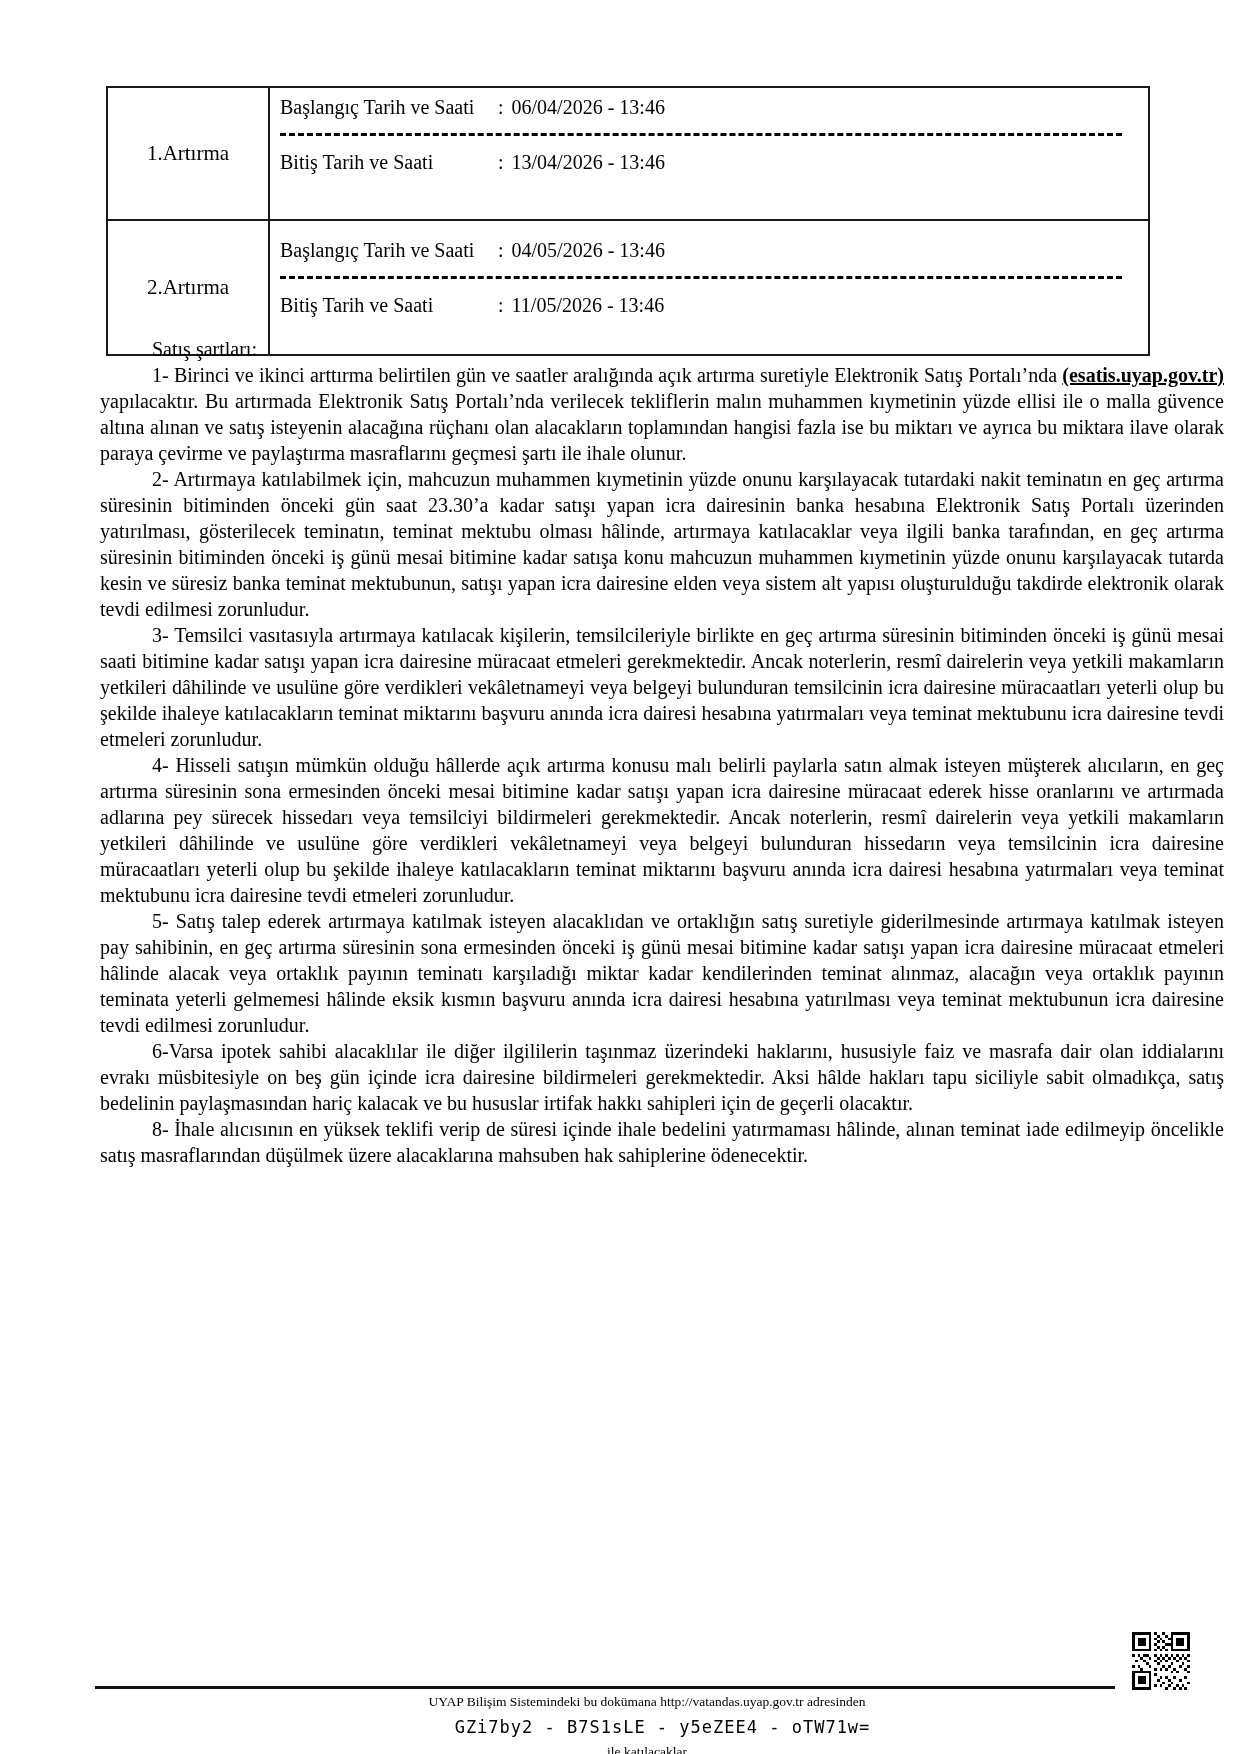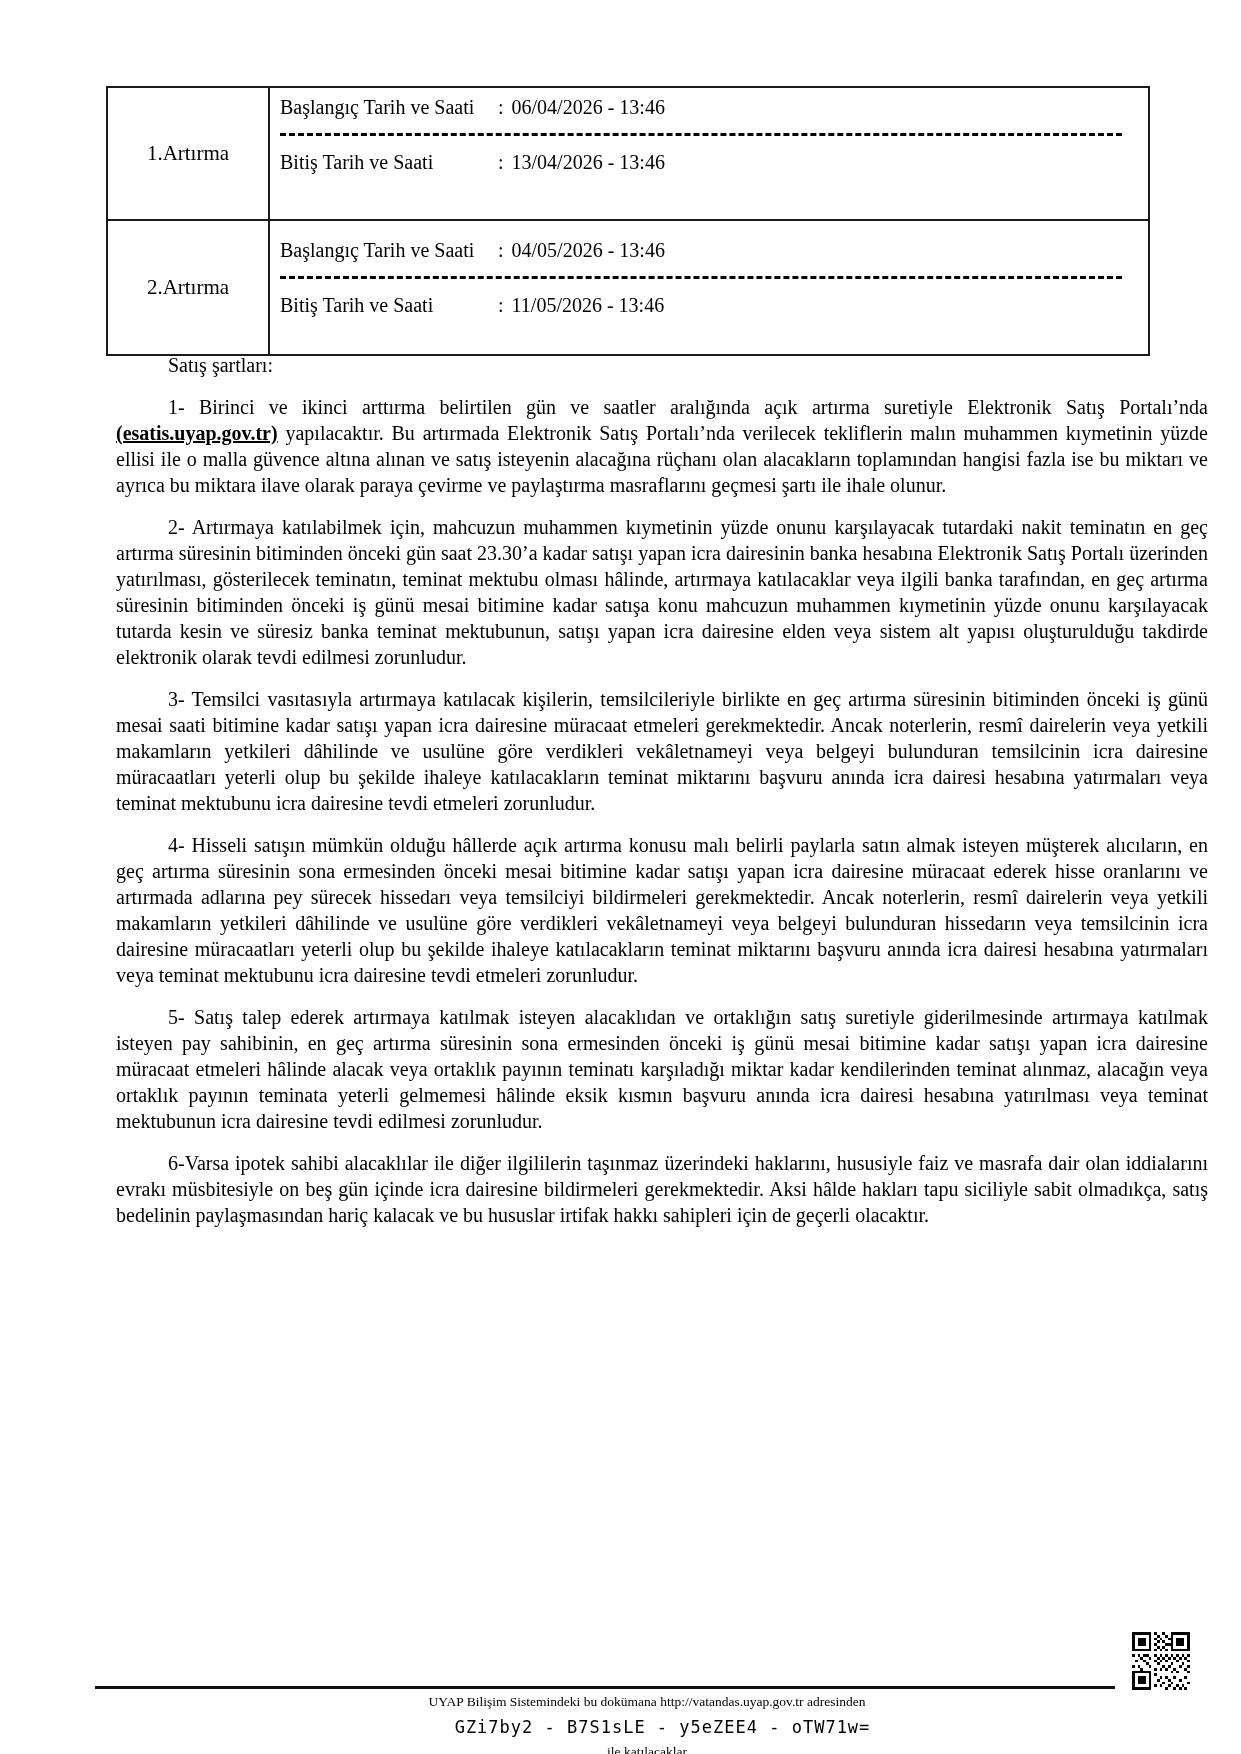--- a/index.html
+++ b/index.html
@@ -49,21 +49,21 @@
   
   .body-text {
     position: absolute;
     left: 100px;
     top: 336px;
     width: 1124px;
     font-size: 20px;
     line-height: 26px;
     text-align: justify;
   }
-  .body-text p { margin: 16px; text-indent: 52px; }
+  .body-text p { margin: 0; text-indent: 52px; }
   .esatis-link {
     font-weight: bold;
     text-decoration: underline;
   }
 
   
   .footer-rule {
     position: absolute;
     left: 95px;
     top: 1686px;
@@ -144,20 +144,21 @@
     </table>
 
   <div class="body-text">
     <p>Satış şartları:</p>
     <p><span>1- Birinci ve ikinci arttırma belirtilen gün ve saatler aralığında açık artırma suretiyle Elektronik Satış Portalı’nda </span><span class="esatis-link">(esatis.uyap.gov.tr)</span><span> yapılacaktır. Bu artırmada Elektronik Satış Portalı’nda verilecek tekliflerin malın muhammen kıymetinin yüzde ellisi ile o malla güvence altına alınan ve satış isteyenin alacağına rüçhanı olan alacakların toplamından hangisi fazla ise bu miktarı ve ayrıca bu miktara ilave olarak paraya çevirme ve paylaştırma masraflarını geçmesi şartı ile ihale olunur.</span></p>
     <p>2- Artırmaya katılabilmek için, mahcuzun muhammen kıymetinin yüzde onunu karşılayacak tutardaki nakit teminatın en geç artırma süresinin bitiminden önceki gün saat 23.30’a kadar satışı yapan icra dairesinin banka hesabına Elektronik Satış Portalı üzerinden yatırılması, gösterilecek teminatın, teminat mektubu olması hâlinde, artırmaya katılacaklar veya ilgili banka tarafından, en geç artırma süresinin bitiminden önceki iş günü mesai bitimine kadar satışa konu mahcuzun muhammen kıymetinin yüzde onunu karşılayacak tutarda kesin ve süresiz banka teminat mektubunun, satışı yapan icra dairesine elden veya sistem alt yapısı oluşturulduğu takdirde elektronik olarak tevdi edilmesi zorunludur.</p>
     <p>3- Temsilci vasıtasıyla artırmaya katılacak kişilerin, temsilcileriyle birlikte en geç artırma süresinin bitiminden önceki iş günü mesai saati bitimine kadar satışı yapan icra dairesine müracaat etmeleri gerekmektedir. Ancak noterlerin, resmî dairelerin veya yetkili makamların yetkileri dâhilinde ve usulüne göre verdikleri vekâletnameyi veya belgeyi bulunduran temsilcinin icra dairesine müracaatları yeterli olup bu şekilde ihaleye katılacakların teminat miktarını başvuru anında icra dairesi hesabına yatırmaları veya teminat mektubunu icra dairesine tevdi etmeleri zorunludur.</p>
     <p>4- Hisseli satışın mümkün olduğu hâllerde açık artırma konusu malı belirli paylarla satın almak isteyen müşterek alıcıların, en geç artırma süresinin sona ermesinden önceki mesai bitimine kadar satışı yapan icra dairesine müracaat ederek hisse oranlarını ve artırmada adlarına pey sürecek hissedarı veya temsilciyi bildirmeleri gerekmektedir. Ancak noterlerin, resmî dairelerin veya yetkili makamların yetkileri dâhilinde ve usulüne göre verdikleri vekâletnameyi veya belgeyi bulunduran hissedarın veya temsilcinin icra dairesine müracaatları yeterli olup bu şekilde ihaleye katılacakların teminat miktarını başvuru anında icra dairesi hesabına yatırmaları veya teminat mektubunu icra dairesine tevdi etmeleri zorunludur.</p>
     <p>5- Satış talep ederek artırmaya katılmak isteyen alacaklıdan ve ortaklığın satış suretiyle giderilmesinde artırmaya katılmak isteyen pay sahibinin, en geç artırma süresinin sona ermesinden önceki iş günü mesai bitimine kadar satışı yapan icra dairesine müracaat etmeleri hâlinde alacak veya ortaklık payının teminatı karşıladığı miktar kadar kendilerinden teminat alınmaz, alacağın veya ortaklık payının teminata yeterli gelmemesi hâlinde eksik kısmın başvuru anında icra dairesi hesabına yatırılması veya teminat mektubunun icra dairesine tevdi edilmesi zorunludur.</p>
     <p>6-Varsa ipotek sahibi alacaklılar ile diğer ilgililerin taşınmaz üzerindeki haklarını, hususiyle faiz ve masrafa dair olan iddialarını evrakı müsbitesiyle on beş gün içinde icra dairesine bildirmeleri gerekmektedir. Aksi hâlde hakları tapu siciliyle sabit olmadıkça, satış bedelinin paylaşmasından hariç kalacak ve bu hususlar irtifak hakkı sahipleri için de geçerli olacaktır.</p>
+    <p>8- İhale alıcısının en yüksek teklifi verip de süresi içinde ihale bedelini yatırmaması hâlinde, alınan teminat iade edilmeyip öncelikle satış masraflarından düşülmek üzere alacaklarına mahsuben hak sahiplerine ödenecektir.</p>
   </div>
 
   <svg class="qr" viewBox="0 0 21 21" xmlns="http://www.w3.org/2000/svg" aria-hidden="true">
     <rect x="0" y="0" width="7" height="7"></rect>
       <rect class="w" x="1" y="1" width="5" height="5"></rect>
       <rect x="2" y="2" width="3" height="3"></rect>
     <rect x="14" y="0" width="7" height="7"></rect>
       <rect class="w" x="15" y="1" width="5" height="5"></rect>
       <rect x="16" y="2" width="3" height="3"></rect>
     <rect x="0" y="14" width="7" height="7"></rect>

